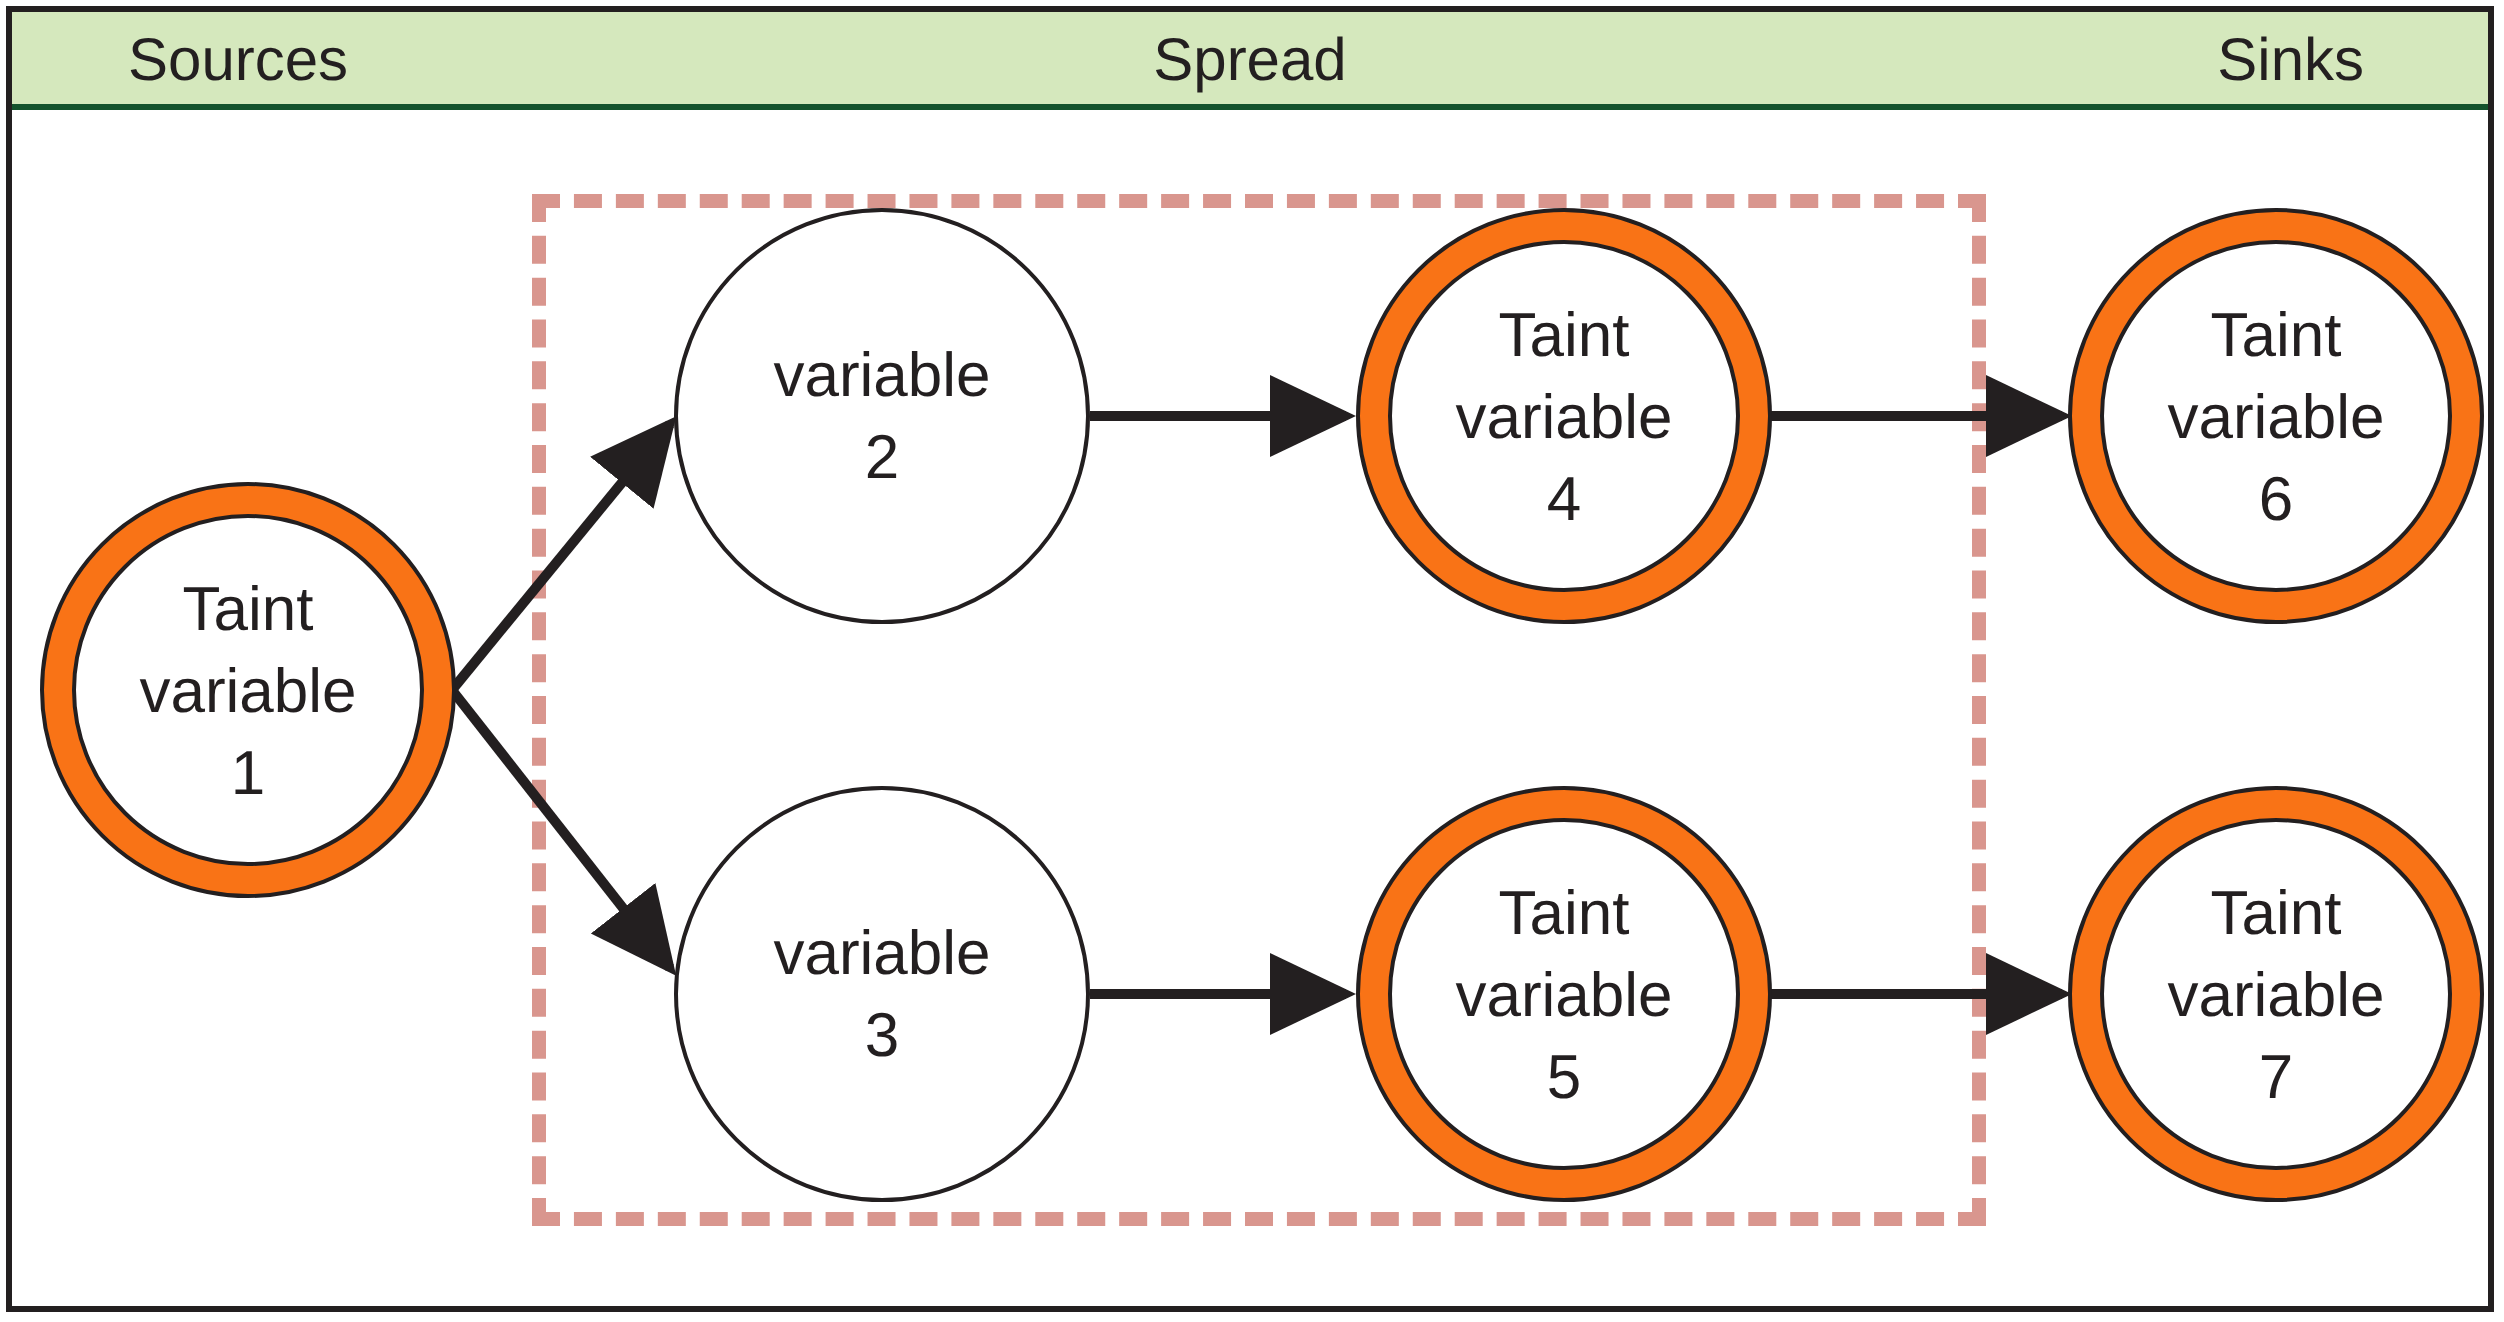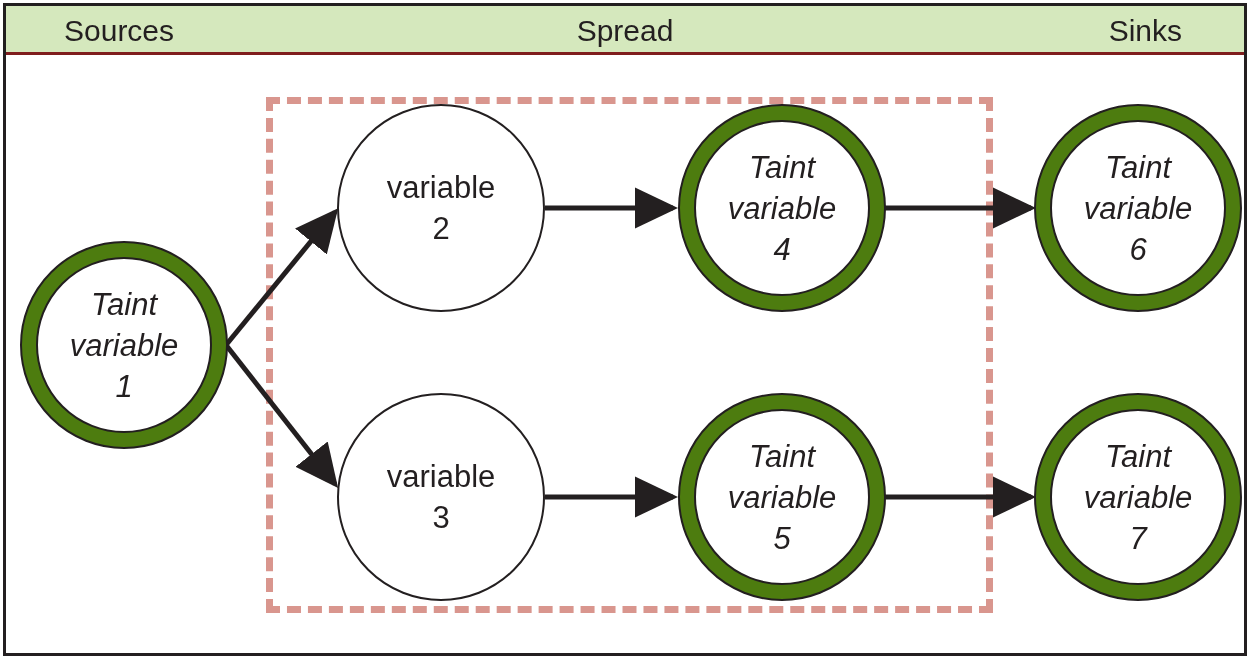--- a/index.html
+++ b/index.html
@@ -28,21 +28,21 @@
   }
 
   
   .header-band {
     position: absolute;
     left: 6px;
     top: 6px;
     width: 1238px;
     height: 49px;
     background: #d5e8bd;
-    border-bottom: 3px solid #7f1d1d;
+    border-bottom: 3px solid #14532d;
     box-sizing: border-box;
     padding-left: 48px;
   }
   .header-label {
     position: absolute;
     top: 7px;
     font-size: 30px;
     color: #231f20;
     line-height: 36px;
     white-space: nowrap;
@@ -70,23 +70,22 @@
     border-radius: 50%;
     box-sizing: border-box;
   }
   
   .node.plain {
     background: #ffffff;
     border: 2px solid #231f20;
   }
   
   .node.taint {
-    background: #4d7c0f;
+    background: #f97316;
     border: 2px solid #231f20;
-    font-style: italic;
   }
   .node.taint .inner {
     position: absolute;
     left: 14px;
     top: 14px;
     width: 176px;
     height: 176px;
     border-radius: 50%;
     background: #ffffff;
     border: 2px solid #231f20;

